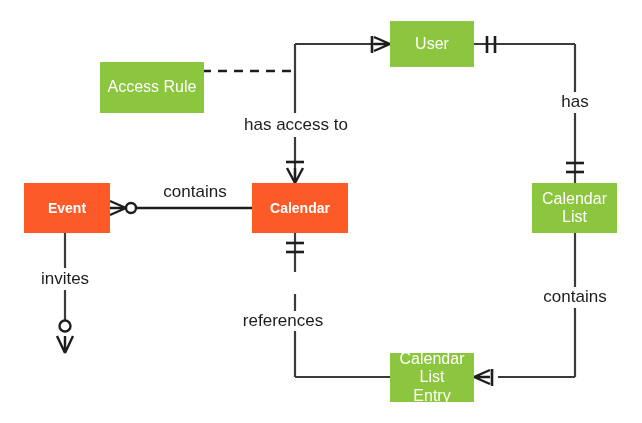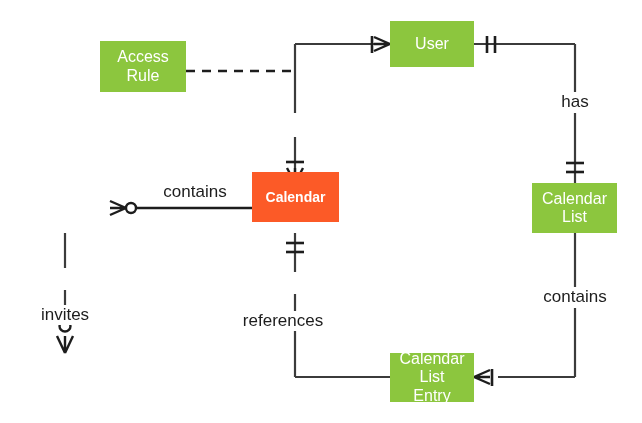--- a/index.html
+++ b/index.html
@@ -124,49 +124,53 @@
 
     <path class="line" d="M575,233 L575,287"></path>
     <path class="line" d="M575,308 L575,377"></path>
     <path class="line" d="M575,377 L498,377"></path>
 
     <path class="bar-dark" d="M492,369 L492,386"></path>
     <path class="crow" d="M474,377 L490,370 M474,377 L490,384 M474,377 L490,377"></path>
 
   </svg>
 
-  <div class="entity-box entity-green" style="left:100px; top:41px; width:86px; height:51px;">
+  <div class="entity-box entity-green" style="left:100px; top:62px; width:104px; height:51px;">
     <span>Access Rule</span>
   </div>
 
   <div class="entity-box entity-green" style="left:390px; top:21px; width:84px; height:46px;">
     <span>User</span>
   </div>
 
+  <div class="entity-box entity-orange" style="left:24px; top:183px; width:86px; height:50px;">
+    <span>Event</span>
+  </div>
 
-  <div class="entity-box entity-orange" style="left:252px; top:172px; width:87px; height:50px;">
+  <div class="entity-box entity-orange" style="left:252px; top:183px; width:96px; height:50px;">
     <span>Calendar</span>
   </div>
 
   <div class="entity-box entity-green" style="left:532px; top:183px; width:85px; height:50px;">
     <span>Calendar List</span>
   </div>
 
 
   <div class="entity-box entity-green" style="left:390px; top:353px; width:84px; height:49px;">
     <span style="display:block;">
       <span style="display:block;">Calendar List</span>
       <span style="display:block;">Entry</span>
     </span>
   </div>
 
+  <div class="edge-label" style="left:296px; top:125px;">has access to</div>
 
   <div class="edge-label" style="left:575px; top:102px;">has</div>
 
   <div class="edge-label" style="left:195px; top:192px;">contains</div>
 
-  <div class="edge-label" style="left:65px; top:279px;margin-top:36px;">invites</div>
+  <div class="edge-label" style="left:65px; top:279px;">invites</div>
 
   <div class="edge-label" style="left:283px; top:284px;margin-top:37px;">references</div>
 
   <div class="edge-label" style="left:575px; top:297px;">contains</div>
 
 </div>
 
 </body></html>

